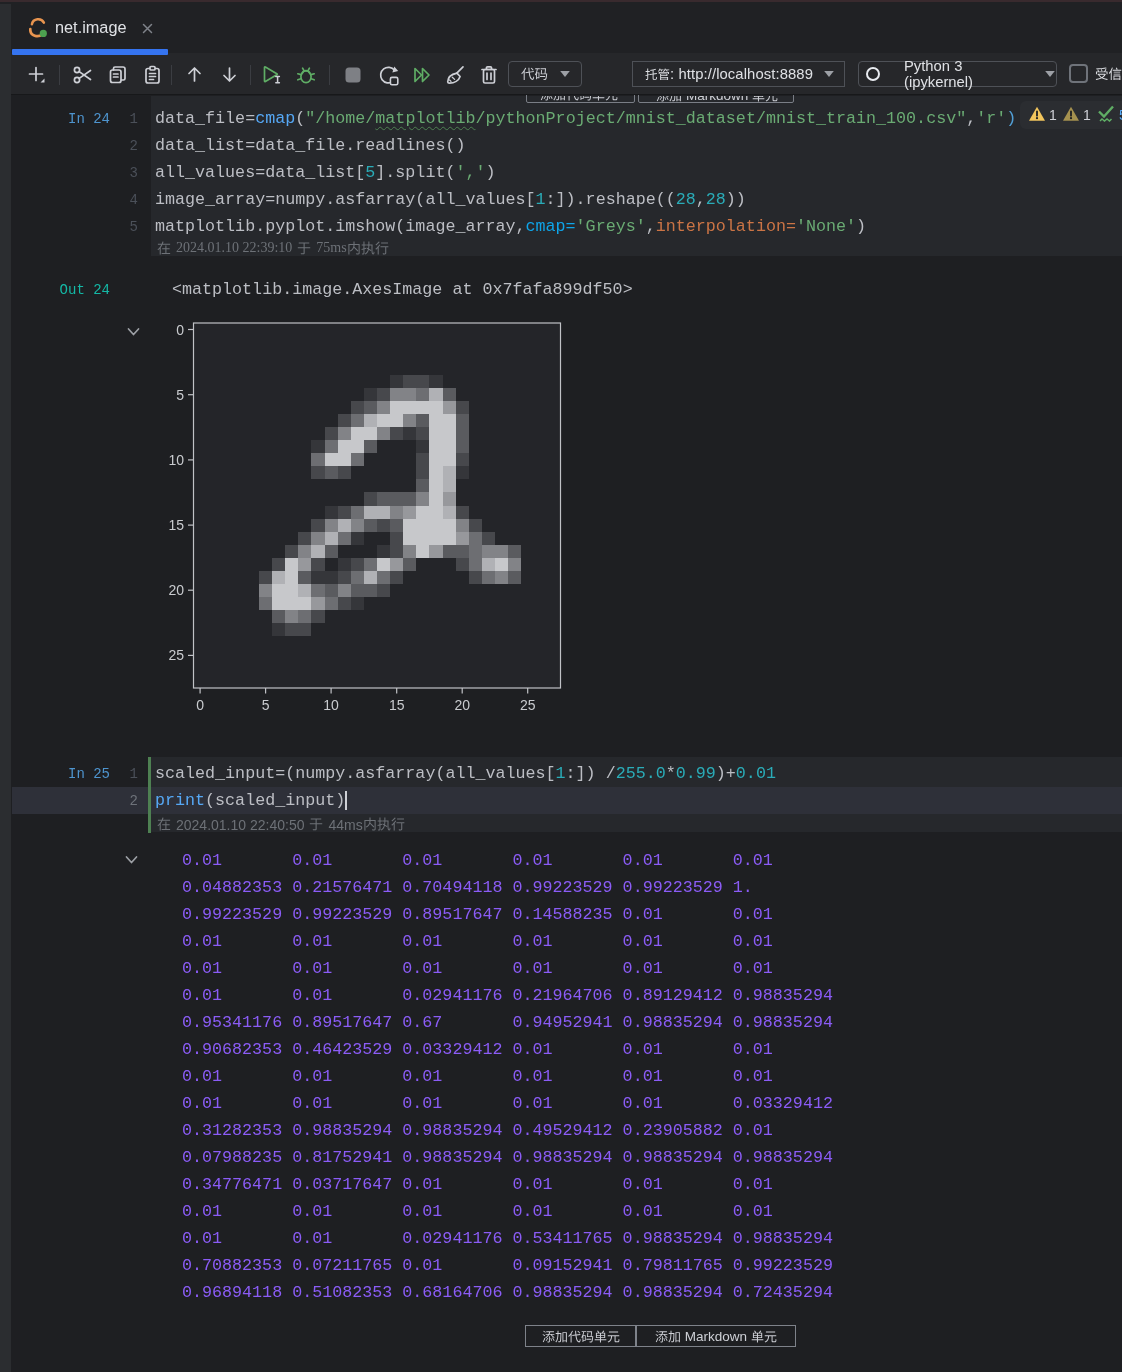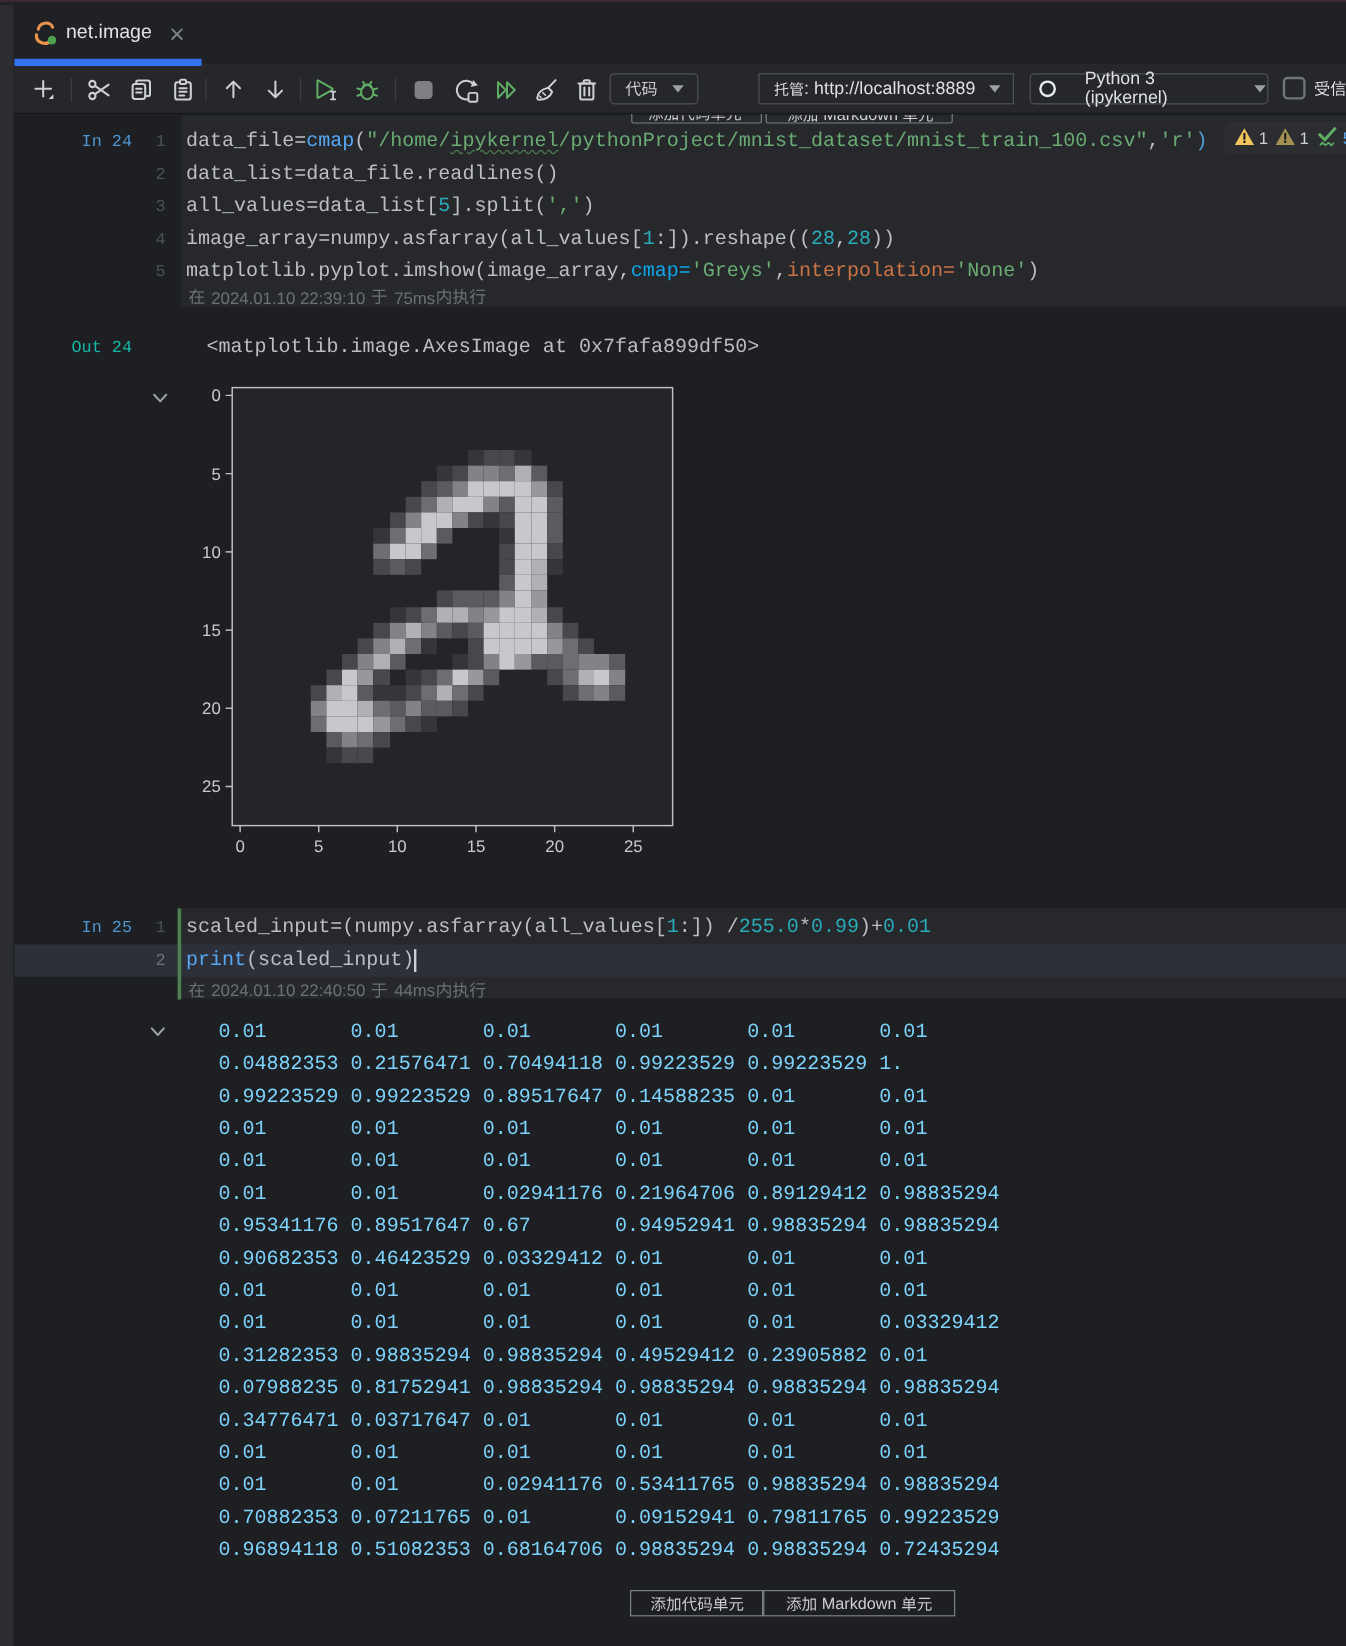--- a/index.html
+++ b/index.html
@@ -149,26 +149,26 @@
         </svg>
       </div>
     </div>
   </div>
 <div class="gut" style="left:50px;top:111px;color:#4e94ce">In 24</div>
 <div class="gut" style="left:78px;top:111px;color:#4b5059">1</div>
 <div class="gut" style="left:78px;top:138px;color:#4b5059">2</div>
 <div class="gut" style="left:78px;top:165px;color:#4b5059">3</div>
 <div class="gut" style="left:78px;top:192px;color:#4b5059">4</div>
 <div class="gut" style="left:78px;top:219px;color:#4b5059">5</div>
-<div class="mono" style="position:absolute;left:155px;top:104.5px;color:#bcbec4">data_file=<span style="color:#56a8f5">cmap</span>(<span style="color:#6aab73">"/home/<span style="text-decoration:underline wavy #4e8052 1px;text-underline-offset:3px">ipykernel</span>/pythonProject/mnist_dataset/mnist_train_100.csv"</span>,<span style="color:#6aab73">'r'</span><span style="color:#519fd6">)</span>
+<div class="mono" style="position:absolute;left:155px;top:104.5px;color:#bcbec4">data_file=<span style="color:#56a8f5">cmap</span>(<span style="color:#6aab73">"/home/<span style="text-decoration:underline wavy #4e8052 1px;text-underline-offset:3px">matplotlib</span>/pythonProject/mnist_dataset/mnist_train_100.csv"</span>,<span style="color:#6aab73">'r'</span><span style="color:#519fd6">)</span>
 data_list=data_file.readlines()
 all_values=data_list[<span style="color:#2aacb8">5</span>].split(<span style="color:#6aab73">','</span>)
 image_array=numpy.asfarray(all_values[<span style="color:#2aacb8">1</span>:]).reshape((<span style="color:#2aacb8">28</span>,<span style="color:#2aacb8">28</span>))
 matplotlib.pyplot.imshow(image_array,<span style="color:#0ea5e9">cmap=</span><span style="color:#6aab73">'Greys'</span>,<span style="color:#cb7445">interpolation=</span><span style="color:#6aab73">'None'</span>)</div>
-<div style="position:absolute;left:157px;top:240px;height:16px;display:flex;align-items:flex-start;color:#6d7177;font-size:14px;font-family:Liberation Sans, sans-serif">
+<div style="position:absolute;left:157px;top:240px;height:16px;display:flex;align-items:center;color:#6d7177;font-size:14px;font-family:Liberation Serif, serif">
     <svg width="14.0" height="14" viewBox="0 0 14.0 14" style="display:block;position:relative;top:0px">
       <path transform="translate(0.0,12.32) scale(0.01400,-0.01400)" fill="#6d7177" d="M391 840C377 789 359 736 338 685H63V613H305C241 485 153 366 38 286C50 269 69 237 77 217C119 247 158 281 193 318V-76H268V407C315 471 356 541 390 613H939V685H421C439 730 455 776 469 821ZM598 561V368H373V298H598V14H333V-56H938V14H673V298H900V368H673V561Z"></path>
     </svg>
     <span style="padding:0 5px">2024.01.10 22:39:10</span>
     <svg width="14.0" height="14" viewBox="0 0 14.0 14" style="display:block;position:relative;top:0px">
       <path transform="translate(0.0,12.32) scale(0.01400,-0.01400)" fill="#6d7177" d="M124 769V694H470V441H55V366H470V30C470 9 462 3 440 3C418 2 341 1 259 4C271 -18 285 -53 290 -75C393 -75 459 -74 496 -61C534 -49 549 -25 549 30V366H946V441H549V694H876V769Z"></path>
     </svg>
     <span style="padding-left:5px">75ms</span>
     <svg width="42.0" height="14" viewBox="0 0 42.0 14" style="display:block;position:relative;top:0px">
       <path transform="translate(0.0,12.32) scale(0.01400,-0.01400)" fill="#6d7177" d="M99 669V-82H173V595H462C457 463 420 298 199 179C217 166 242 138 253 122C388 201 460 296 498 392C590 307 691 203 742 135L804 184C742 259 620 376 521 464C531 509 536 553 538 595H829V20C829 2 824 -4 804 -5C784 -5 716 -6 645 -3C656 -24 668 -58 671 -79C761 -79 823 -79 858 -67C892 -54 903 -30 903 19V669H539V840H463V669Z"></path>
@@ -415,40 +415,40 @@
 
 <div style="position:absolute;left:151px;top:757px;width:971px;height:75px;background:#26282c"></div>
 <div style="position:absolute;left:12px;top:787px;width:1110px;height:27px;background:#2e3039"></div>
 <div style="position:absolute;left:148px;top:757px;width:3px;height:76px;background:#4e8052"></div>
 <div class="gut" style="left:50px;top:766px;color:#4e94ce">In 25</div>
 <div class="gut" style="left:78px;top:766px;color:#4b5059">1</div>
 <div class="gut" style="left:78px;top:793px;color:#6e727a">2</div>
 <div class="mono" style="position:absolute;left:155px;top:759.5px;color:#bcbec4">scaled_input=(numpy.asfarray(all_values[<span style="color:#2aacb8">1</span>:]) /<span style="color:#2aacb8">255.0</span>*<span style="color:#2aacb8">0.99</span>)+<span style="color:#2aacb8">0.01</span>
 <span style="color:#56a8f5">print</span>(scaled_input)</div>
 <div style="position:absolute;left:345px;top:791px;width:1.6px;height:19px;background:#ced0d6"></div>
-<div style="position:absolute;left:157px;top:817px;height:16px;display:flex;align-items:center;color:#6d7177;font-size:14px;font-family:'Liberation Sans',sans-serif">
+<div style="position:absolute;left:157px;top:817px;height:16px;display:flex;align-items:flex-start;color:#6d7177;font-size:14px;font-family:'Liberation Sans',sans-serif">
     <svg width="14.0" height="14" viewBox="0 0 14.0 14" style="display:block;position:relative;top:0px">
       <path transform="translate(0.0,12.32) scale(0.01400,-0.01400)" fill="#6d7177" d="M391 840C377 789 359 736 338 685H63V613H305C241 485 153 366 38 286C50 269 69 237 77 217C119 247 158 281 193 318V-76H268V407C315 471 356 541 390 613H939V685H421C439 730 455 776 469 821ZM598 561V368H373V298H598V14H333V-56H938V14H673V298H900V368H673V561Z"></path>
     </svg>
     <span style="padding:0 5px">2024.01.10 22:40:50</span>
     <svg width="14.0" height="14" viewBox="0 0 14.0 14" style="display:block;position:relative;top:0px">
       <path transform="translate(0.0,12.32) scale(0.01400,-0.01400)" fill="#6d7177" d="M124 769V694H470V441H55V366H470V30C470 9 462 3 440 3C418 2 341 1 259 4C271 -18 285 -53 290 -75C393 -75 459 -74 496 -61C534 -49 549 -25 549 30V366H946V441H549V694H876V769Z"></path>
     </svg>
     <span style="padding-left:5px">44ms</span>
     <svg width="42.0" height="14" viewBox="0 0 42.0 14" style="display:block;position:relative;top:0px">
       <path transform="translate(0.0,12.32) scale(0.01400,-0.01400)" fill="#6d7177" d="M99 669V-82H173V595H462C457 463 420 298 199 179C217 166 242 138 253 122C388 201 460 296 498 392C590 307 691 203 742 135L804 184C742 259 620 376 521 464C531 509 536 553 538 595H829V20C829 2 824 -4 804 -5C784 -5 716 -6 645 -3C656 -24 668 -58 671 -79C761 -79 823 -79 858 -67C892 -54 903 -30 903 19V669H539V840H463V669Z"></path>
       <path transform="translate(14.0,12.32) scale(0.01400,-0.01400)" fill="#6d7177" d="M175 840V630H48V560H175V348L33 307L53 234L175 273V11C175 -3 169 -7 157 -7C145 -8 107 -8 63 -7C73 -28 82 -60 85 -79C149 -79 188 -76 212 -64C237 -52 247 -31 247 11V296L364 334L353 404L247 371V560H350V630H247V840ZM525 841C527 764 528 693 527 626H373V557H526C524 489 519 426 510 368L416 421L374 370C412 348 455 323 497 297C464 156 399 52 275 -22C291 -36 319 -69 328 -83C454 2 523 111 560 257C613 222 662 189 694 162L739 222C700 252 640 291 575 329C587 398 594 473 597 557H750C745 158 737 -79 867 -79C929 -79 954 -41 963 92C944 98 916 113 900 126C897 26 889 -8 871 -8C813 -8 817 211 827 626H599C600 693 600 764 599 841Z"></path>
       <path transform="translate(28.0,12.32) scale(0.01400,-0.01400)" fill="#6d7177" d="M435 780V708H927V780ZM267 841C216 768 119 679 35 622C48 608 69 579 79 562C169 626 272 724 339 811ZM391 504V432H728V17C728 1 721 -4 702 -5C684 -6 616 -6 545 -3C556 -25 567 -56 570 -77C668 -77 725 -77 759 -66C792 -53 804 -30 804 16V432H955V504ZM307 626C238 512 128 396 25 322C40 307 67 274 78 259C115 289 154 325 192 364V-83H266V446C308 496 346 548 378 600Z"></path>
     </svg>
   </div>
 
 <svg style="position:absolute;left:124px;top:854px" width="15" height="12" viewBox="0 0 15 12">
     <path d="M2.5 3 L7.5 8.5 L12.5 3" stroke="#9da0a6" stroke-width="1.7" fill="none" stroke-linecap="round" stroke-linejoin="round"></path>
   </svg>
-<div class="mono" style="position:absolute;left:182px;top:846.5px;color:#7dd3fc">0.01       0.01       0.01       0.01       0.01       0.01
+<div class="mono" style="position:absolute;left:182px;top:846.5px;color:#8b5cf6">0.01       0.01       0.01       0.01       0.01       0.01
 0.04882353 0.21576471 0.70494118 0.99223529 0.99223529 1.
 0.99223529 0.99223529 0.89517647 0.14588235 0.01       0.01
 0.01       0.01       0.01       0.01       0.01       0.01
 0.01       0.01       0.01       0.01       0.01       0.01
 0.01       0.01       0.02941176 0.21964706 0.89129412 0.98835294
 0.95341176 0.89517647 0.67       0.94952941 0.98835294 0.98835294
 0.90682353 0.46423529 0.03329412 0.01       0.01       0.01
 0.01       0.01       0.01       0.01       0.01       0.01
 0.01       0.01       0.01       0.01       0.01       0.03329412
 0.31282353 0.98835294 0.98835294 0.49529412 0.23905882 0.01

